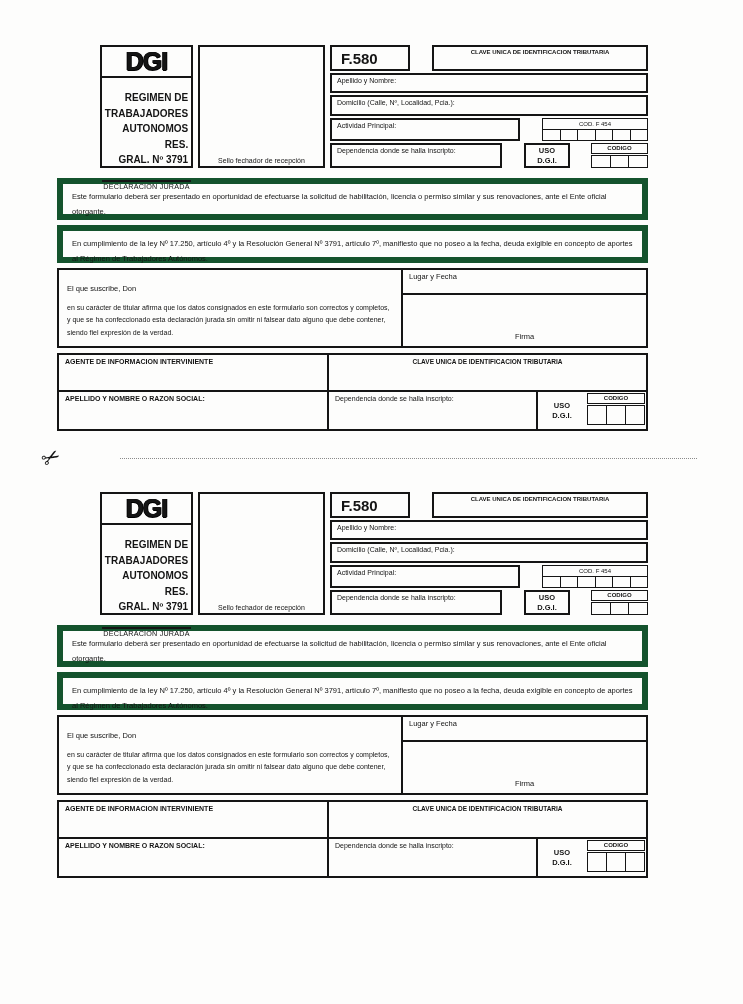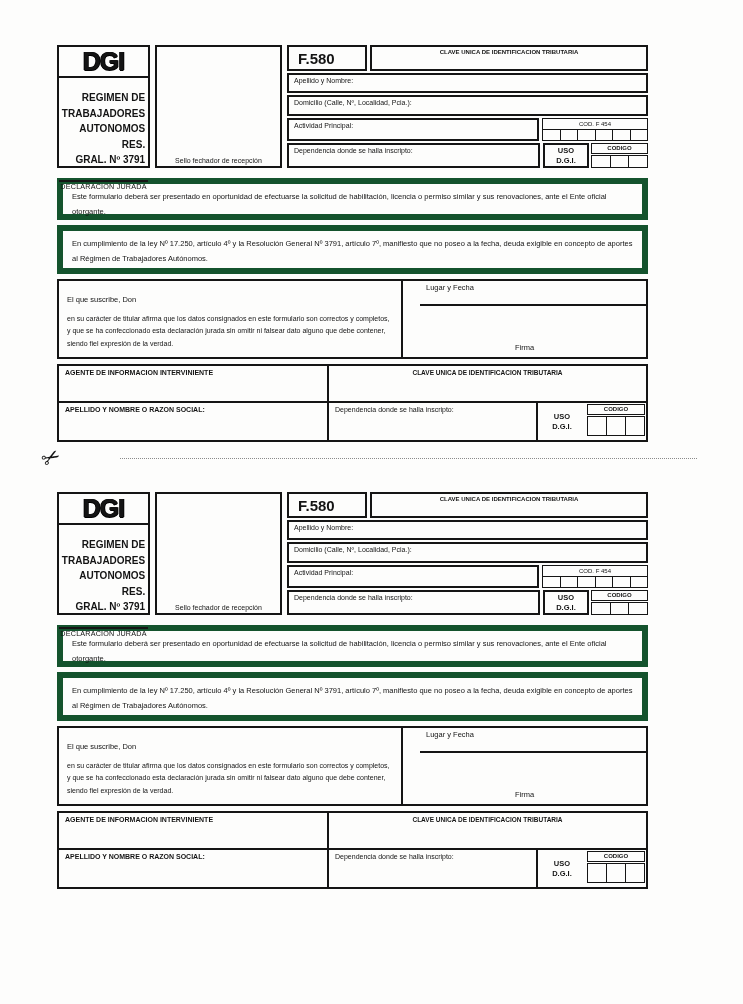--- a/index.html
+++ b/index.html
@@ -10,35 +10,35 @@
   .doc-title {
     position:absolute; top:20px; left:57px; width:560px; text-align:center;
     font-family:"DejaVu Sans Mono", monospace; font-weight:bold; font-size:11.5px;
     letter-spacing:0.6px; white-space:pre;
   }
   .form-slot { position:absolute; left:57px; width:591px; }
   #slot-top { top:45px; }
   #slot-bottom { top:492px; }
 
   
-  .hdr { display:flex; height:123px; }
+  .hdr { display:flex; height:123px;margin-left:43px; }
   .col-left { width:93px; border:2px solid #151515; display:flex; flex-direction:column; box-sizing:border-box; }
   .logo-box { height:38px; border-bottom:2px solid #151515; display:flex; align-items:center; justify-content:center; }
   .logo {
     font-weight:bold; font-size:25px; letter-spacing:-1px;
     text-shadow:0.8px 0 #000,-0.8px 0 #000,0 0.8px #000; transform:scaleY(1.02);
   }
   .regimen { flex:1; display:flex; align-items:center; justify-content:center; text-align:right;
     font-weight:bold; font-size:10px; line-height:1.55; white-space:pre-line; padding:12px; }
   .decl { height:19px; border-top:2px solid #151515; display:flex; align-items:center; justify-content:center;
     font-size:7.2px; letter-spacing:0.2px; }
   .col-mid { width:127px; border:2px solid #151515; margin-left:5px; position:relative; box-sizing:border-box; }
   .sello { position:absolute; bottom:2px; left:0; right:0; text-align:center; font-size:7px; }
   .col-right { flex:1; margin-left:5px; display:flex; flex-direction:column; }
-  .rrow { display:flex; margin-bottom:2px; }
+  .rrow { display:flex; margin-bottom:2px;gap:19px; }
   .cell { border:2px solid #151515; box-sizing:border-box; }
   .f580 { width:80px; height:26px; display:flex; align-items:center; padding-left:9px;
     font-weight:bold; font-size:15px; }
   .cuitbox { flex:1; height:26px; margin-left:3px; font-size:6px; font-weight:bold; text-align:center; padding-top:2px; }
   .linebox { height:22px; font-size:7px; padding:2px 5px; margin-bottom:2px; }
   .linebox2 { height:24px; }
   .act-row { height:27px; }
   .act { flex:1; font-size:7px; padding:2px 5px; }
   .codf { width:106px; margin-left:3px; display:flex; flex-direction:column; border:1px solid #151515; box-sizing:border-box; }
   .codf-label { height:10px; font-size:6px; text-align:center; border-bottom:1px solid #151515; line-height:10px; }
@@ -51,29 +51,29 @@
     font-weight:bold; font-size:7.5px; line-height:1.25; }
   .codigo { width:57px; margin-left:2px; display:flex; flex-direction:column; }
   .codigo-label { height:9px; font-size:6px; text-align:center; line-height:9px; border:1px solid #151515; font-weight:bold; }
   .codigo-cells { flex:1; display:flex; margin-top:1px; }
   .codigo-cells > div { flex:1; border:1px solid #151515; margin-left:-1px; }
   .codigo-cells > div:first-child { margin-left:0; }
 
   
   .para { border:6px solid #14532d; padding:5px 9px 4px 9px; font-size:7.5px; line-height:2.0; box-sizing:border-box; }
   .para1 { margin-top:10px; height:42px; }
-  .para2 { margin-top:5px; height:49px; }
+  .para2 { margin-top:5px; height:38px; }
 
   
   .susc { border:2px solid #151515; height:80px; display:flex; margin-top:5px; box-sizing:border-box; }
   .susc-left { flex:1; padding:3px 8px; font-size:7px; }
   .susc-intro { margin-top:11px; font-size:7.5px; }
   .susc-body { margin-top:9px; line-height:1.75; }
   .susc-right { width:243px; border-left:2px solid #151515; display:flex; flex-direction:column; }
-  .lugar { height:25px; border-bottom:2px solid #151515; font-size:7.5px; padding:2px 6px; box-sizing:border-box;margin-left:17px; }
+  .lugar { height:25px; border-bottom:2px solid #151515; font-size:7.5px; padding:2px 6px; box-sizing:border-box; }
   .firma-area { flex:1; position:relative; }
   .firma { position:absolute; bottom:5px; left:0; right:0; text-align:center; font-size:7.5px; }
 
   
   .agente { border:2px solid #151515; margin-top:5px; box-sizing:border-box; }
   .ag-row { display:flex; }
   .ag-r1 { height:35px; border-bottom:2px solid #151515; }
   .ag-r2 { height:37px; }
   .ag-name { width:270px; border-right:2px solid #151515; font-weight:bold; font-size:7px; padding:3px 6px; box-sizing:border-box; }
   .ag-cuit { flex:1; font-weight:bold; font-size:6.5px; text-align:center; padding-top:3px; }

